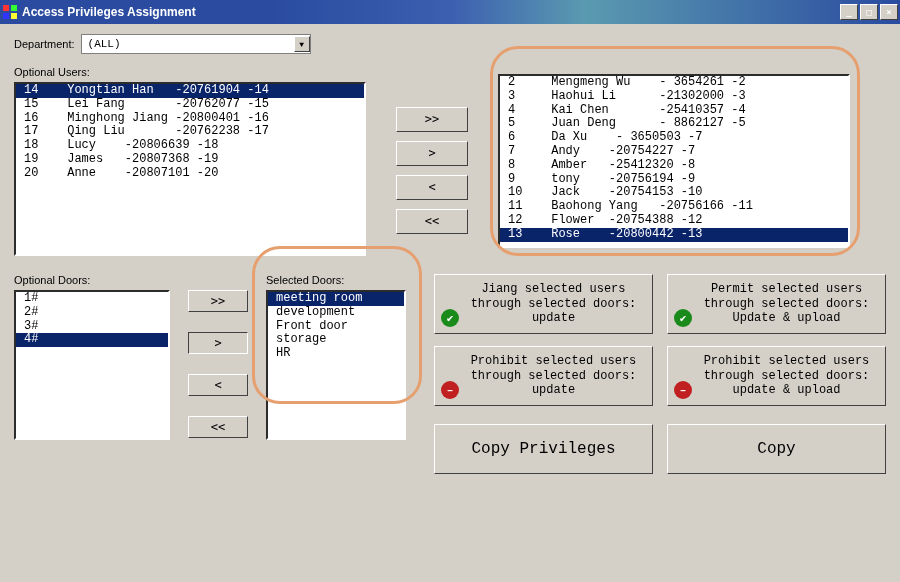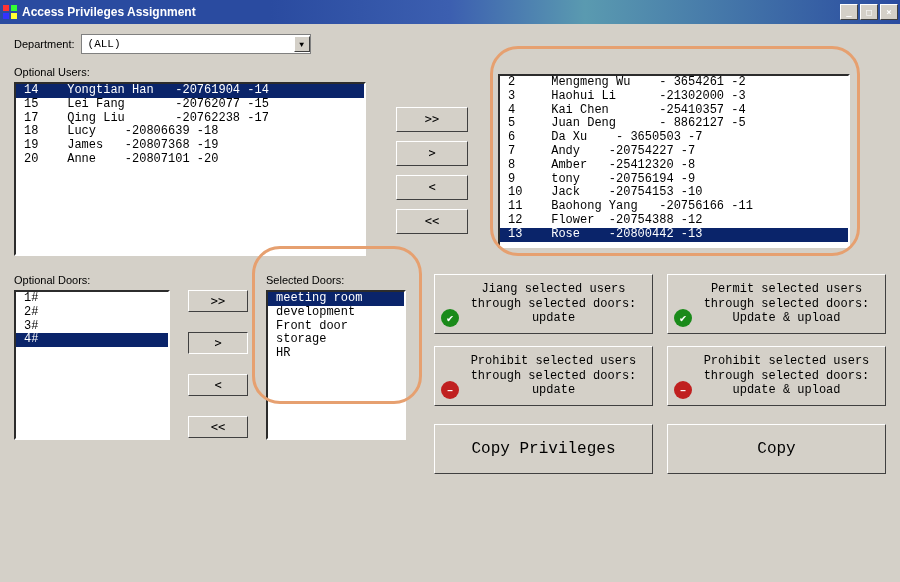--- a/index.html
+++ b/index.html
@@ -201,20 +201,21 @@
       <div class="dept-arrow">▼</div>
     </div>
   </div>
 
   <div class="users-row">
     <div>
       <span class="section-label">Optional Users:</span>
       <div class="listbox optional-users" id="opt-users">
           <div class="item selected">14    Yongtian Han   -20761904 -14</div>
           <div class="item">15    Lei Fang       -20762077 -15</div>
+          <div class="item">16    Minghong Jiang -20800401 -16</div>
           <div class="item">17    Qing Liu       -20762238 -17</div>
           <div class="item">18    Lucy    -20806639 -18</div>
           <div class="item">19    James   -20807368 -19</div>
           <div class="item">20    Anne    -20807101 -20</div>
         </div>
     </div>
 
     <div class="transfer-col">
       <button class="mini-btn">&gt;&gt;</button>
       <button class="mini-btn">&gt;</button>

